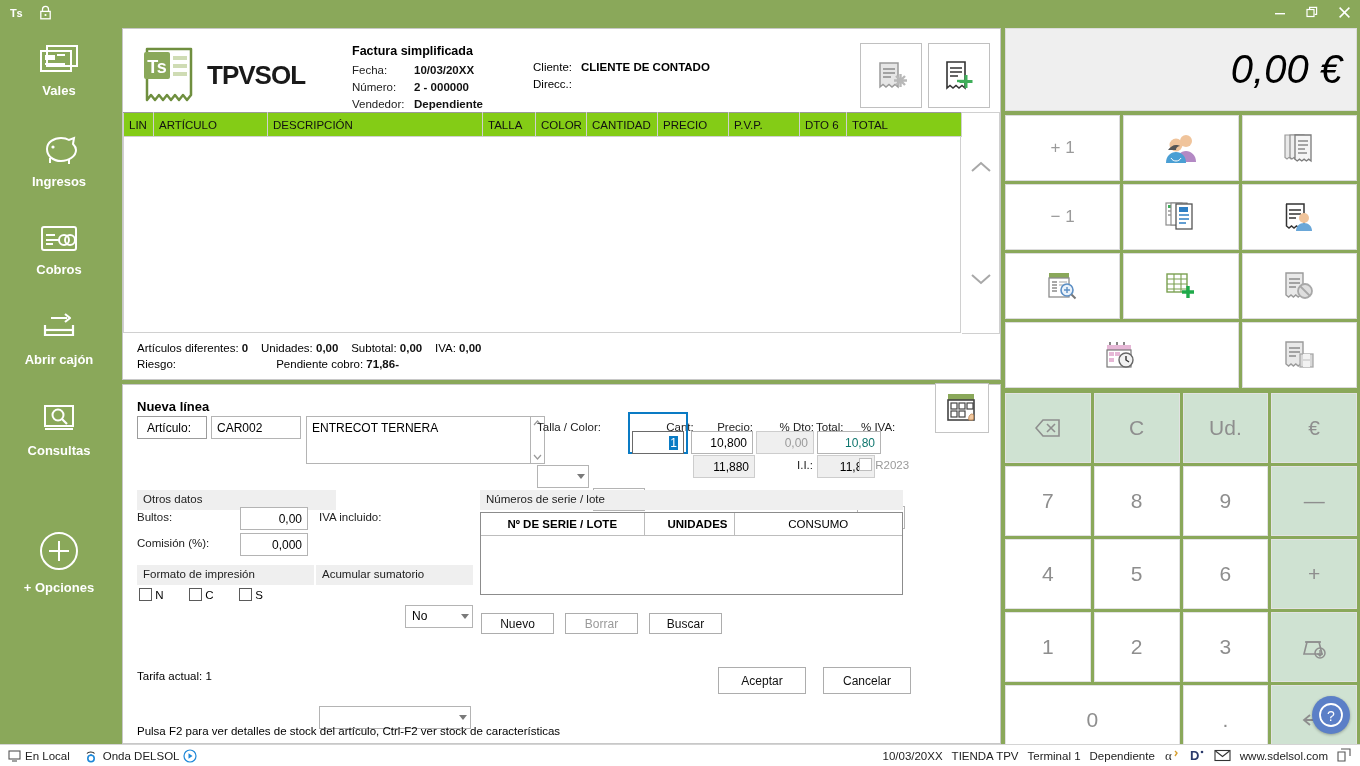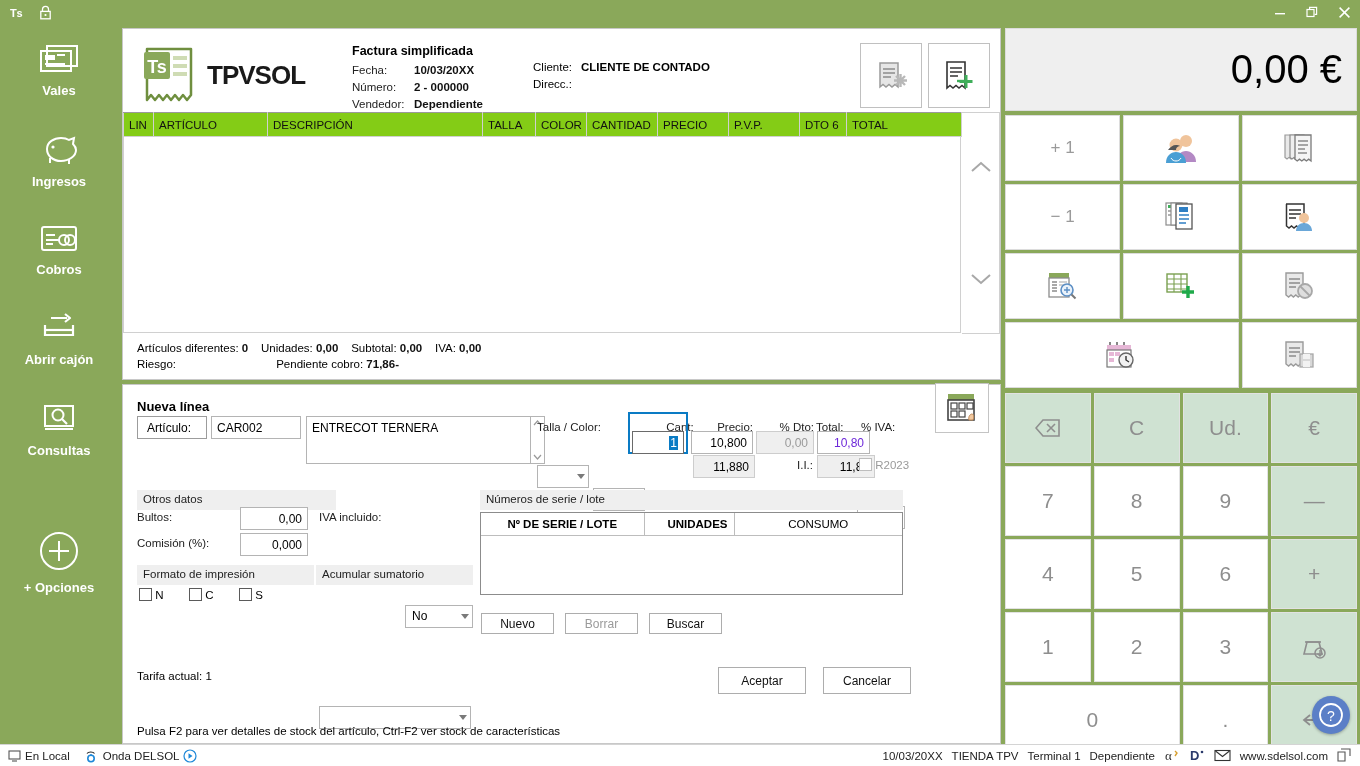--- a/index.html
+++ b/index.html
@@ -122,21 +122,21 @@
     border: 1px solid #adadad; background: #fff; font-size: 12px; cursor: pointer;
     font-family: "Liberation Sans", sans-serif; color: #111;
   }
   .btn.dis { color: #9a9a9a; }
 
   
   .right { position: absolute; left: 1005px; top: 28px; width: 352px; height: 716px; }
   .amount {
     height: 83px; background: #efefef; border: 1px solid #dcdcdc;
     display: flex; align-items: center; justify-content: flex-end; padding-right: 14px;
-    font-size: 40px; color: #000;
+    font-size: 40px; color: #000; font-style: italic;
   }
   .fngrid { display: grid; grid-template-columns: 1fr 1fr 1fr; gap: 3px; margin-top: 4px; }
   .fnbtn {
     height: 66px; background: #fff; border: 1px solid #dcdcdc;
     display: flex; align-items: center; justify-content: center; cursor: pointer;
     color: #9a9a9a; font-size: 17px;
   }
   .fnbtn.wide { grid-column: span 2; }
   .keypad { display: grid; grid-template-columns: 1fr 1fr 1fr 1fr; gap: 3px; margin-top: 5px; }
   .key {
@@ -393,21 +393,21 @@
       <div class="ctext"></div>
         <div class="arw"></div>
     </div>
 
     <div class="abs" style="left:505px; top:27px; width:60px; height:42px; border:2px solid #0a7bc4;"></div>
     <div class="inp abs r" style="left:509px; top:46px; width:52px; border-color:#6a6a6a;">
       <span style="background:#0a7bc4;color:#fff;padding:0 1px;">1</span>
     </div>
     <div class="inp abs r" style="left:568px; top:46px; width:62px;">10,800</div>
     <div class="inp abs r ro" style="left:633px; top:46px; width:58px; color:#9a9a9a;">0,00</div>
-    <div class="inp abs r" style="left:694px; top:46px; width:53px; color:#6d28d9;">10,80</div>
+    <div class="inp abs r" style="left:694px; top:46px; width:64px; color:#0f766e;">10,80</div>
     <div class="combo abs" style="left:734px; top:46px; width:48px;">
       <div class="ctext">10 %</div>
         <div class="arw"></div>
     </div>
 
     <div class="flab abs" style="left:568px; top:74px; width:62px; text-align:right;">P.V.P.:</div>
     <div class="inp abs r ro" style="left:570px; top:70px; width:62px;">11,880</div>
     <div class="flab abs" style="left:640px; top:74px; width:50px; text-align:right;">I.I.:</div>
     <div class="inp abs r ro" style="left:694px; top:70px; width:58px;">11,88</div>
     <div class="abs" style="left:736px; top:73px; font-size:11.5px; color:#9a9a9a;">

